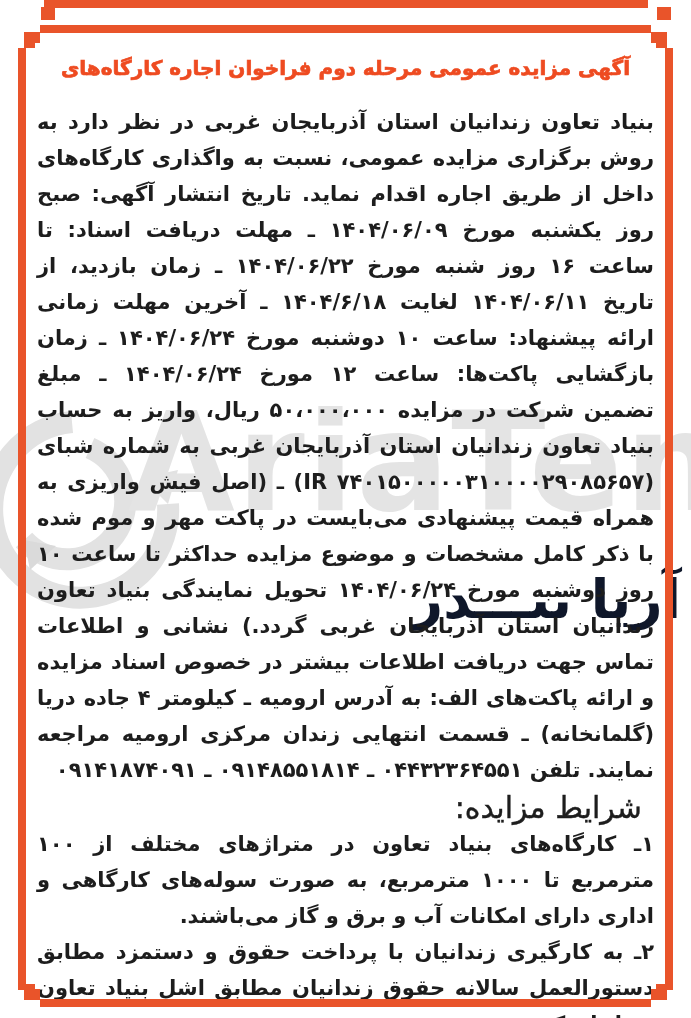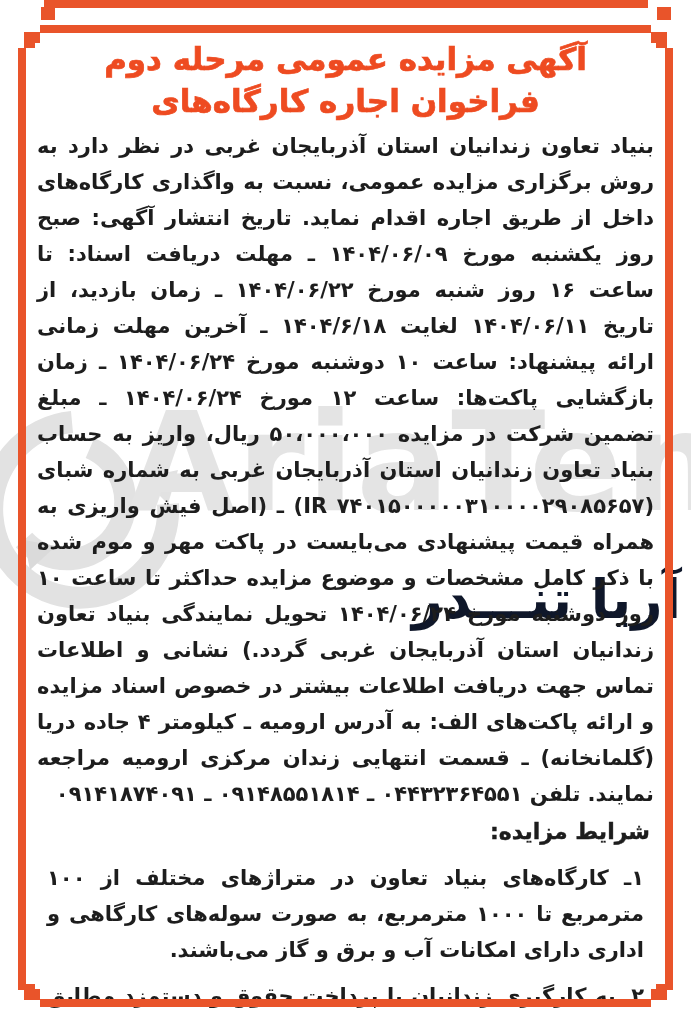--- a/index.html
+++ b/index.html
@@ -52,33 +52,33 @@
   }
 
   
   .content{
     position:absolute;top:30px;left:37px;right:37px;z-index:2;
     direction:rtl;color:var(--body_text);
   }
   .ad-title{
     margin:8px 0 6px;text-align:center;
     color:var(--title_orange);
-    font-size:31px;line-height:42px;font-weight:bold;
+    font-size:20px;line-height:60px;font-weight:bold;
     -webkit-text-stroke:0.7px var(--title_orange);
   }
   .ad-title span{display:block;}
   .body-text{
     margin:0;font-size:21px;line-height:36px;font-weight:bold;
     text-align:justify;text-justify:inter-word;
   }
   .conditions-heading{
-    margin:2px 4px 0;font-size:22px;line-height:36px;font-weight:bold;
+    margin:2px 12px 0;font-size:30px;line-height:36px;font-weight:normal;
     -webkit-text-stroke:0.4px var(--body_text);
   }
-  .cond-item{margin:10px;}
+  .cond-item{margin:0;}
 </style>
 </head>
 <body>
 
 <div class="watermark">
   <svg class="wm-logo" width="210" height="210" viewBox="0 0 210 210">
     <g fill="none" stroke="#e2e2e2" stroke-width="22">
       <path d="M 100 14 A 88 88 0 1 0 196 96"></path>
       <path d="M 118 40 A 58 58 0 1 1 52 132"></path>
     </g>

